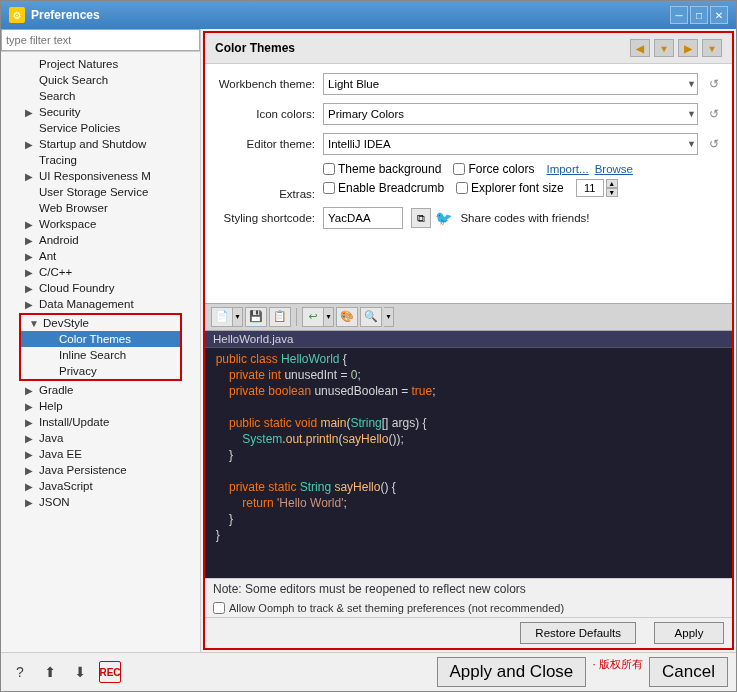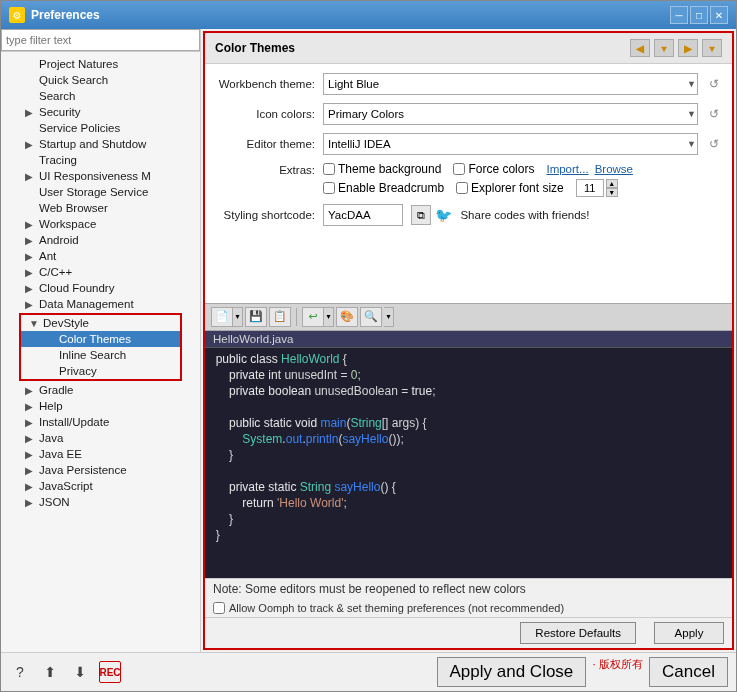--- a/index.html
+++ b/index.html
@@ -112,21 +112,21 @@
       background: white;
       font-size: 11.5px;
       padding: 1px 4px;
       appearance: none;
       -webkit-appearance: none;
     }
     .select-arrow { position: absolute; right: 2px; top: 50%; transform: translateY(-50%); pointer-events: none; font-size: 9px; color: #555; }
     .refresh-icon { width: 16px; height: 16px; color: #888; display: flex; align-items: center; justify-content: center; font-size: 12px; cursor: pointer; flex-shrink: 0; }
 
     .extras-row { display: flex; align-items: flex-start; gap: 8px; }
-    .extras-label { width: 100px; text-align: right; font-size: 11.5px; color: #222; flex-shrink: 0; padding-top: 2px; }
+    .extras-label { width: 100px; text-align: right; font-size: 11.5px; color: #222; flex-shrink: 0; padding-top: 2px; margin-top: 24px; }
     .extras-content { display: flex; flex-direction: column; gap: 3px; }
     .checkbox-row { display: flex; align-items: center; gap: 12px; flex-wrap: wrap; }
     .checkbox-item { display: flex; align-items: center; gap: 3px; font-size: 11.5px; cursor: pointer; }
     .checkbox-item input[type=checkbox] { width: 12px; height: 12px; }
     .import-browse { display: flex; gap: 6px; align-items: center; }
     .link-btn { color: #1a5eaa; text-decoration: underline; cursor: pointer; font-size: 11.5px; background: none; border: none; padding: 0; }
 
     .spinner-wrapper { display: flex; align-items: center; gap: 2px; }
     .spinner-input { width: 28px; height: 18px; border: 1px solid #aaa; text-align: center; font-size: 11px; }
     .spinner-btns { display: flex; flex-direction: column; }
@@ -162,25 +162,25 @@
       font-family: 'Courier New', monospace;
       font-size: 11.5px;
       padding: 4px 0;
     }
     .code-line { display: flex; min-height: 16px; }
     .line-content { padding: 0 4px; white-space: pre; color: #d4d4d4; }
     .filename-bar { background: #3a3a5e; color: #d4d4d4; padding: 2px 8px; font-size: 11.5px; border-bottom: 1px solid #555; }
 
     
     .c-comment { color: #6a9955; }
-    .c-keyword { color: #e5e5e5; }
+    .c-keyword { color: #f97316; }
     .c-type { color: #4ec9b0; }
     .c-string { color: #ce9178; }
     .c-number { color: #b5cea8; }
-    .c-method { color: #3b82f6; margin-top: 32px; }
+    .c-method { color: #fdba74; margin-top: 32px; }
     .c-plain { color: #d4d4d4; }
 
     
     .note-bar {
       background: #f0f0f0;
       border-top: 1px solid #ccc;
       padding: 3px 8px;
       font-size: 11px;
       color: #333;
     }

